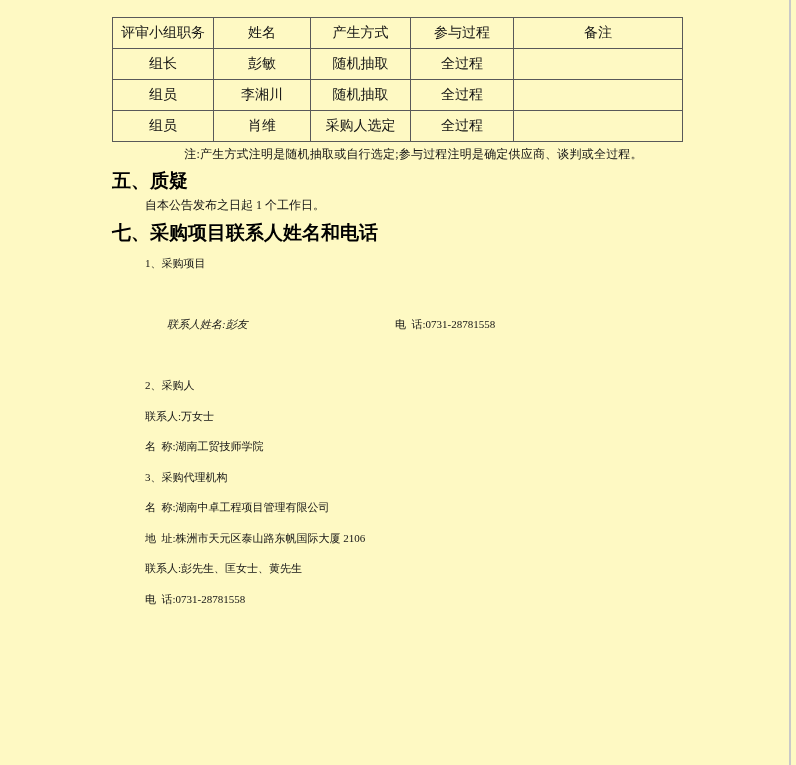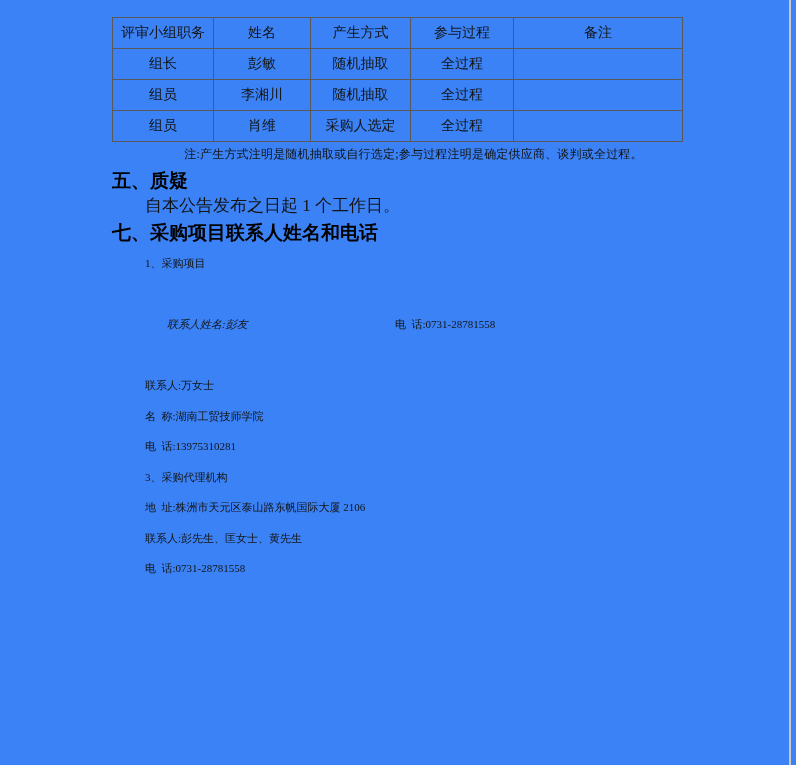--- a/index.html
+++ b/index.html
@@ -1,21 +1,21 @@
 <!DOCTYPE html>
 <html><head>
 <meta charset="utf-8">
 <style>
   * { margin: 0; padding: 0; box-sizing: border-box; }
   html, body { background: #ffffff; }
   .page {
     position: relative;
     width: 796px;
     height: 765px;
-    background: #3b82f6;
+    background: #fef9c3;
     overflow: hidden;
     font-family: "Liberation Serif", serif;
     color: #141414;
   }
   .page-edge-line {
     position: absolute;
     left: 789px;
     top: 0;
     bottom: 0;
     width: 2px;
@@ -65,21 +65,21 @@
     color: #000000;
   }
   .body-para {
     font-size: 14.5px;
     line-height: 27px;
     text-align: justify;
     text-indent: 33px;
     margin-top: 2px;
   }
   .single-line {
-    font-size: 17px;
+    font-size: 12px;
     line-height: 25px;
     padding-left: 33px;
   }
   .contact-block { margin-top: 3px; }
   .contact-line {
     font-size: 11px;
     line-height: 30.5px;
     padding-left: 33px;
     white-space: pre;
   }
@@ -144,24 +144,25 @@
     <div class="single-line">自本公告发布之日起 1 个工作日。</div>
 
     <div class="section-heading">七、采购项目联系人姓名和电话</div>
 
     <div class="contact-block">
       <div class="contact-line">1、采购项目</div>
       <div class="contact-line">
         <span class="contact-pair-left">联系人姓名:彭友</span><span>电  话:0731-28781558</span>
       </div>
 
+      <div class="contact-line">2、采购人</div>
       <div class="contact-line">联系人:万女士</div>
       <div class="contact-line">名  称:湖南工贸技师学院</div>
-      <div class="contact-line">电  话:13975310281</div>
 
       <div class="contact-line">3、采购代理机构</div>
+      <div class="contact-line">名  称:湖南中卓工程项目管理有限公司</div>
       <div class="contact-line">地  址:株洲市天元区泰山路东帆国际大厦 2106</div>
       <div class="contact-line">联系人:彭先生、匡女士、黄先生</div>
       <div class="contact-line">电  话:0731-28781558</div>
     </div>
 
   </div>
 </div>
 
 </body></html>

